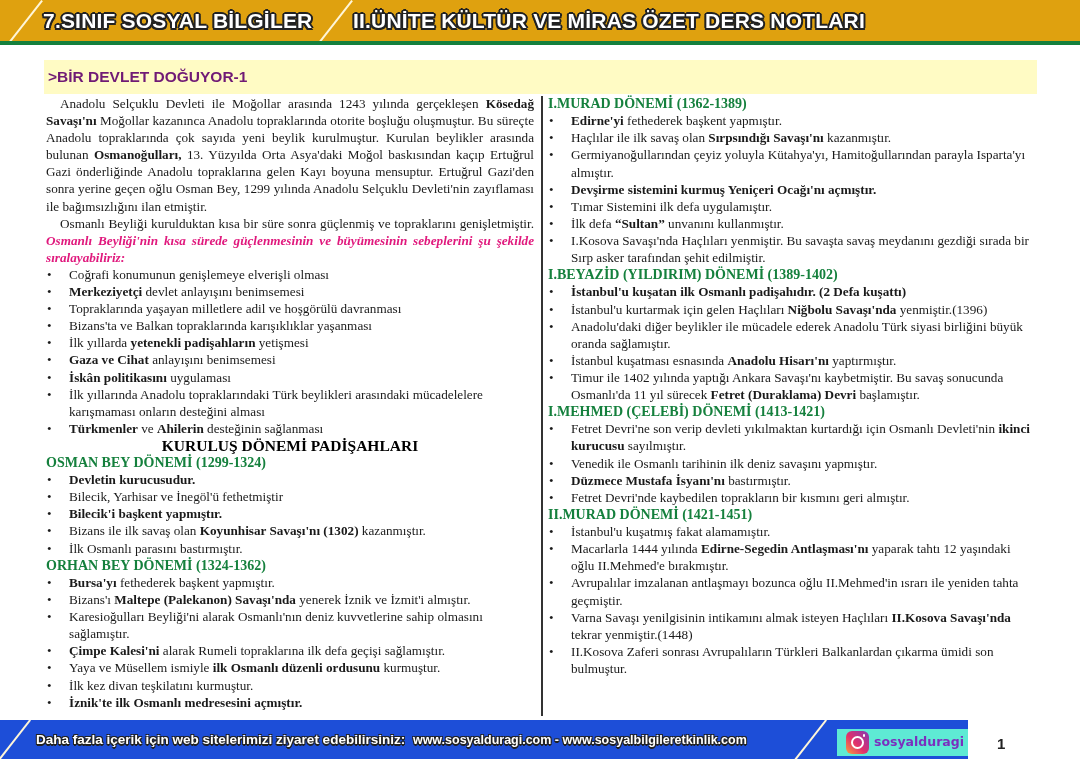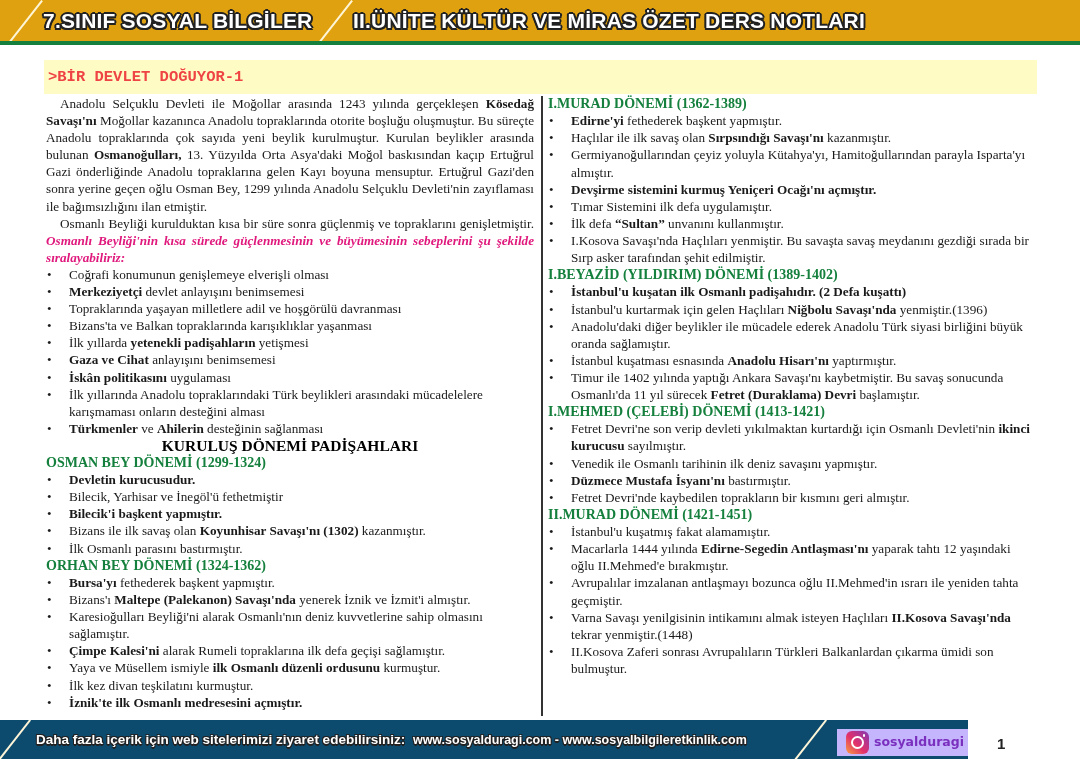--- a/index.html
+++ b/index.html
@@ -24,21 +24,21 @@
       text-shadow: -1.5px -1.5px 0 #222, 1.5px -1.5px 0 #222, -1.5px 1.5px 0 #222, 1.5px 1.5px 0 #222, 0 2px 0 #222, 2px 0 0 #222, -2px 0 0 #222, 0 -2px 0 #222;
     }
 
     
     .section-bar {
       position: absolute; left: 44px; top: 60px; width: 993px; height: 34px;
       background: #fffbc4;
     }
     .section-bar .label {
       position: absolute; left: 4px; top: 8px;
-      font-family: Liberation Mono, monospace; font-weight: bold; font-size: 15.5px; color: #ef4444;
+      font-family: Liberation Sans, sans-serif; font-weight: bold; font-size: 15.5px; color: #701a75;
     }
 
     
     .col {
       position: absolute; top: 95px; font-size: 13.2px; line-height: 17.1px;
     }
     .col-left { left: 46px; width: 488px; }
     .col-right { left: 548px; width: 488px; }
     .divider {
       position: absolute; left: 541px; top: 96px; width: 1.5px; height: 620px; background: #333;
@@ -51,34 +51,34 @@
     ul.bullets { list-style: none; }
     ul.bullets li { position: relative; padding-left: 23px; }
     ul.bullets li::before {
       content: "\2022"; position: absolute; left: 1px; top: 0; font-size: 13px;
     }
     b { font-weight: bold; }
 
     
     .footer {
       position: absolute; left: 0; top: 720px; width: 968px; height: 39px;
-      background: #0c4a6e; overflow: hidden;
+      background: #1d4ed8; overflow: hidden;
     }
     .footer .slash {
       position: absolute; top: -6px; width: 2px; height: 56px; background: #fff6d8;
       transform: rotate(38deg);
     }
     .footer .text {
       position: absolute; left: 36px; top: 12px;
       font-family: "Liberation Sans", sans-serif; font-weight: bold; font-size: 13.5px; color: #fff;
       text-shadow: -1px -1px 0 #222, 1px -1px 0 #222, -1px 1px 0 #222, 1px 1px 0 #222, 0 1.5px 0 #222;
       white-space: nowrap;
     }
     .insta-box {
-      position: absolute; left: 837px; top: 729px; width: 131px; height: 27px; background: #c4b5fd;
+      position: absolute; left: 837px; top: 729px; width: 131px; height: 27px; background: #5eead4;
     }
     .insta-icon {
       position: absolute; left: 9px; top: 2px; width: 23px; height: 23px; border-radius: 6px;
       background: linear-gradient(45deg, #f9a03f 0%, #e1306c 45%, #833ab4 100%);
     }
     .insta-icon::before {
       content: ""; position: absolute; left: 5px; top: 5px; width: 9px; height: 9px;
       border: 2px solid #fff; border-radius: 50%;
     }
     .insta-icon::after {

